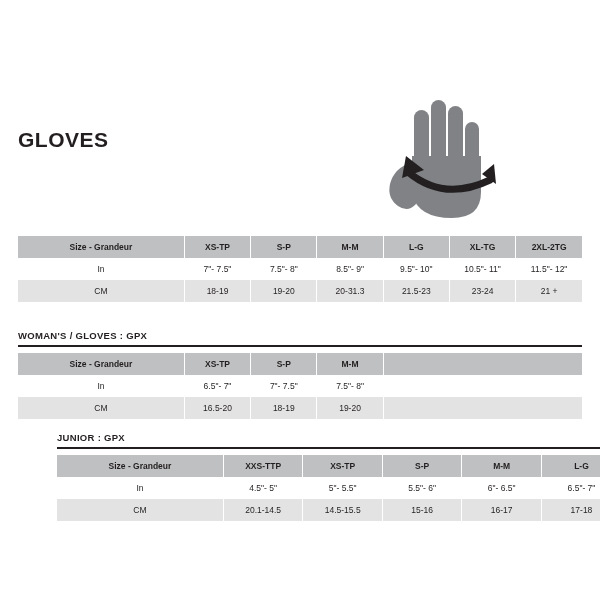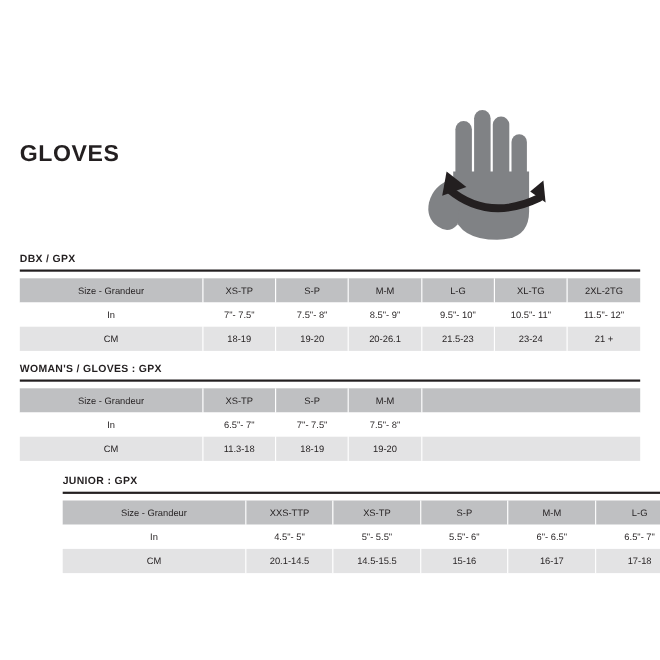--- a/index.html
+++ b/index.html
@@ -72,21 +72,21 @@
     height: 22px;
     font-size: 8.5px;
     text-align: center;
     vertical-align: middle;
     color: #231f20;
     font-weight: normal;
     border: none;
     padding: 0;
   }
   table.size-table th {
-    font-weight: normal;
+    font-weight: bold;
   }
   tr.head-row {
     background: #bfc0c2;
   }
   tr.row-light {
     background: #ffffff;
   }
   tr.row-dark {
     background: #e3e3e4;
   }
@@ -131,21 +131,20 @@
 
       <g>
         <path d="M30 88 Q66 118 112 96" stroke="#231f20" stroke-width="7" fill="none" stroke-linecap="round"></path>
         <polygon points="28,72 46,86 24,94" fill="#231f20"></polygon>
         <polygon points="116,80 118,100 104,90" fill="#231f20"></polygon>
       </g>
     </svg>
   </div>
 
   <div class="section" style="top: 230px;">
-    <div class="section-title">DBX / GPX</div>
     <table class="size-table">
       <colgroup>
         <col style="width:29.5%">
           <col style="width:11.75%">
           <col style="width:11.75%">
           <col style="width:11.75%">
           <col style="width:11.75%">
           <col style="width:11.75%">
           <col style="width:11.75%">
       </colgroup>
@@ -165,21 +164,21 @@
         <td>7.5"- 8"</td>
         <td>8.5"- 9"</td>
         <td>9.5"- 10"</td>
         <td>10.5"- 11"</td>
         <td>11.5"- 12"</td>
       </tr>
       <tr class="row-dark body-row">
         <td class="label-cell">CM</td>
         <td>18-19</td>
         <td>19-20</td>
-        <td>20-26.1</td>
+        <td>20-31.3</td>
         <td>21.5-23</td>
         <td>23-24</td>
         <td>21 +</td>
       </tr>
     </tbody>
       </table>
   </div>
 
   <div class="section" style="top: 330px;">
     <div class="section-title">WOMAN'S / GLOVES : GPX</div>
@@ -201,21 +200,21 @@
       </tr>
       <tr class="row-light body-row">
         <td class="label-cell">In</td>
         <td>6.5"- 7"</td>
         <td>7"- 7.5"</td>
         <td>7.5"- 8"</td>
         <td></td>
       </tr>
       <tr class="row-dark body-row">
         <td class="label-cell">CM</td>
-        <td>11.3-18</td>
+        <td>16.5-20</td>
         <td>18-19</td>
         <td>19-20</td>
         <td></td>
       </tr>
     </tbody>
       </table>
   </div>
 
   <div class="section" style="top: 432px; margin-left: 39px;">
     <div class="section-title">JUNIOR : GPX</div>

